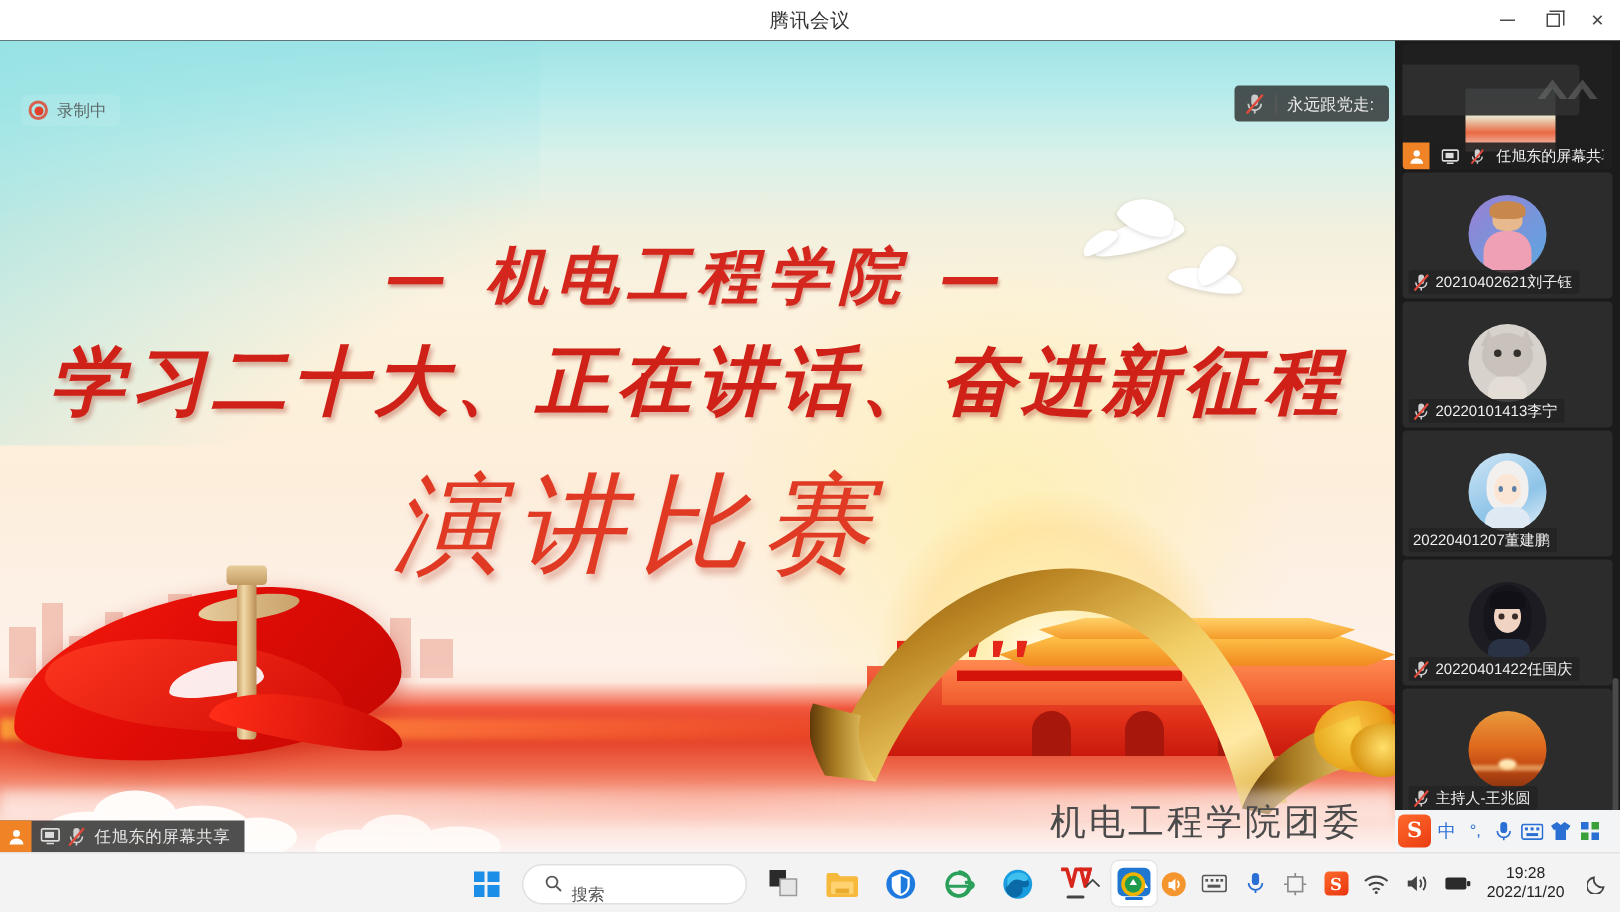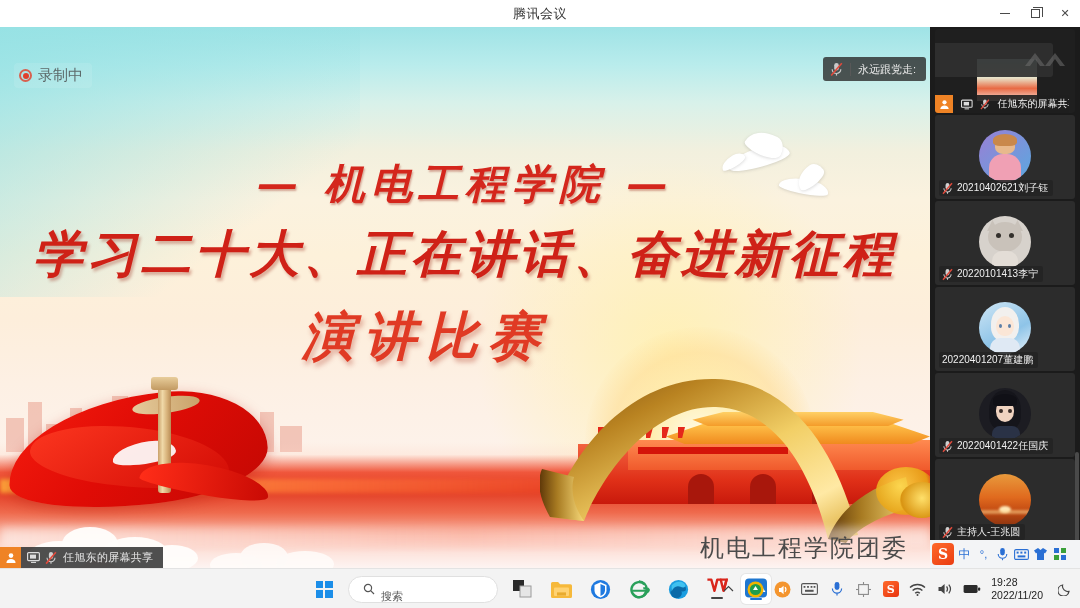--- a/index.html
+++ b/index.html
@@ -111,33 +111,33 @@
   
   .s-line1{ position:absolute; left:0; top:130px; width:930px; text-align:center;
     font-family:"DejaVu Serif","Liberation Serif",serif; font-size:41px; font-weight:bold;
     color:#d4261c; letter-spacing:6px; font-style:italic;
     text-shadow:1px 2px 2px rgba(150,30,15,.35); }
   .s-line2{ position:absolute; left:0; top:194px; width:930px; text-align:center;
     font-family:"DejaVu Serif","Liberation Serif",serif; font-size:50px; font-weight:bold;
     color:#cf2117; letter-spacing:4px; font-style:italic;
     text-shadow:2px 3px 3px rgba(150,30,15,.32); }
   .s-line3{ position:absolute; left:0; top:275px; width:852px; text-align:center;
-    font-family:"DejaVu Serif","Liberation Serif",serif; font-size:52px; font-weight:bold;
+    font-family:"DejaVu Serif","Liberation Serif",serif; font-size:72px; font-weight:normal;
     color:#e03a24; letter-spacing:10px; font-style:italic;
     text-shadow:2px 4px 5px rgba(170,40,20,.35); }
   .s-footer{ position:absolute; left:700px; top:505px; font-size:24px; color:#4b4b4b;
     letter-spacing:2px; }
 
   
   .rec{ position:absolute; left:14px; top:36px; display:flex; align-items:center; gap:6px;
     padding:3px 9px 3px 5px; border-radius:4px; background:rgba(255,255,255,.10); }
   .rec-dot{ width:13px; height:13px; border-radius:50%; border:2px solid #d8604f;
     display:flex; align-items:center; justify-content:center; }
   .rec-dot i{ width:6px; height:6px; border-radius:50%; background:#e0402c; display:block; }
-  .rec-txt{ font-size:15px; color:#5d6a6a; }
+  .rec-txt{ font-size:11px; color:#5d6a6a; }
 
   
   .speaking{ position:absolute; right:4px; top:30px; display:flex; align-items:center; gap:7px;
     height:24px; padding:0 10px 0 7px; background:rgba(42,42,42,.80); border-radius:3px; }
   .speaking .sep{ width:1px; height:13px; background:#585858; }
   .speaking-txt{ font-size:11px; color:#e8e8e8; }
 
   
   .sharebar{ position:absolute; left:0; bottom:0; display:flex; align-items:center;
     height:21px; background:rgba(40,40,40,.82); }
@@ -187,21 +187,21 @@
   .tb-icon{ width:30px; height:30px; display:flex; align-items:center; justify-content:center;
     border-radius:5px; position:relative; }
   .tb-icon.active{ background:#ffffff; box-shadow:0 0 0 1px #e6e6e6; }
   .tb-icon .underline{ position:absolute; bottom:1px; left:50%; transform:translateX(-50%);
     width:12px; height:2.5px; border-radius:2px; background:#1b73d4; }
   .tb-search{ width:150px; height:27px; border-radius:14px; background:#ffffff;
     border:1px solid #e0e0e0; display:flex; align-items:center; gap:6px; padding-left:14px; }
   .tb-search span{ font-size:11px; color:#555;margin-top:15px; }
   .tray{ position:absolute; right:6px; top:0; height:40px; display:flex; align-items:center; gap:8px; }
   .tray-i{ width:19px; height:19px; display:flex; align-items:center; justify-content:center; }
-  .tray-clock{ text-align:left; font-size:10.5px; color:#222; line-height:13px; padding:0 4px 0 2px; }
+  .tray-clock{ text-align:center; font-size:10.5px; color:#222; line-height:13px; padding:0 4px 0 2px; }
   .win-logo{ width:17px; height:17px; display:grid; grid-template-columns:1fr 1fr;
     grid-template-rows:1fr 1fr; gap:2px; }
   .win-logo i{ background:#1b8ee8; display:block; }
 </style>
 </head>
 <body>
 
 <div class="titlebar">
   <div class="tb-title">腾讯会议</div>
   <div class="win-ctrls">

